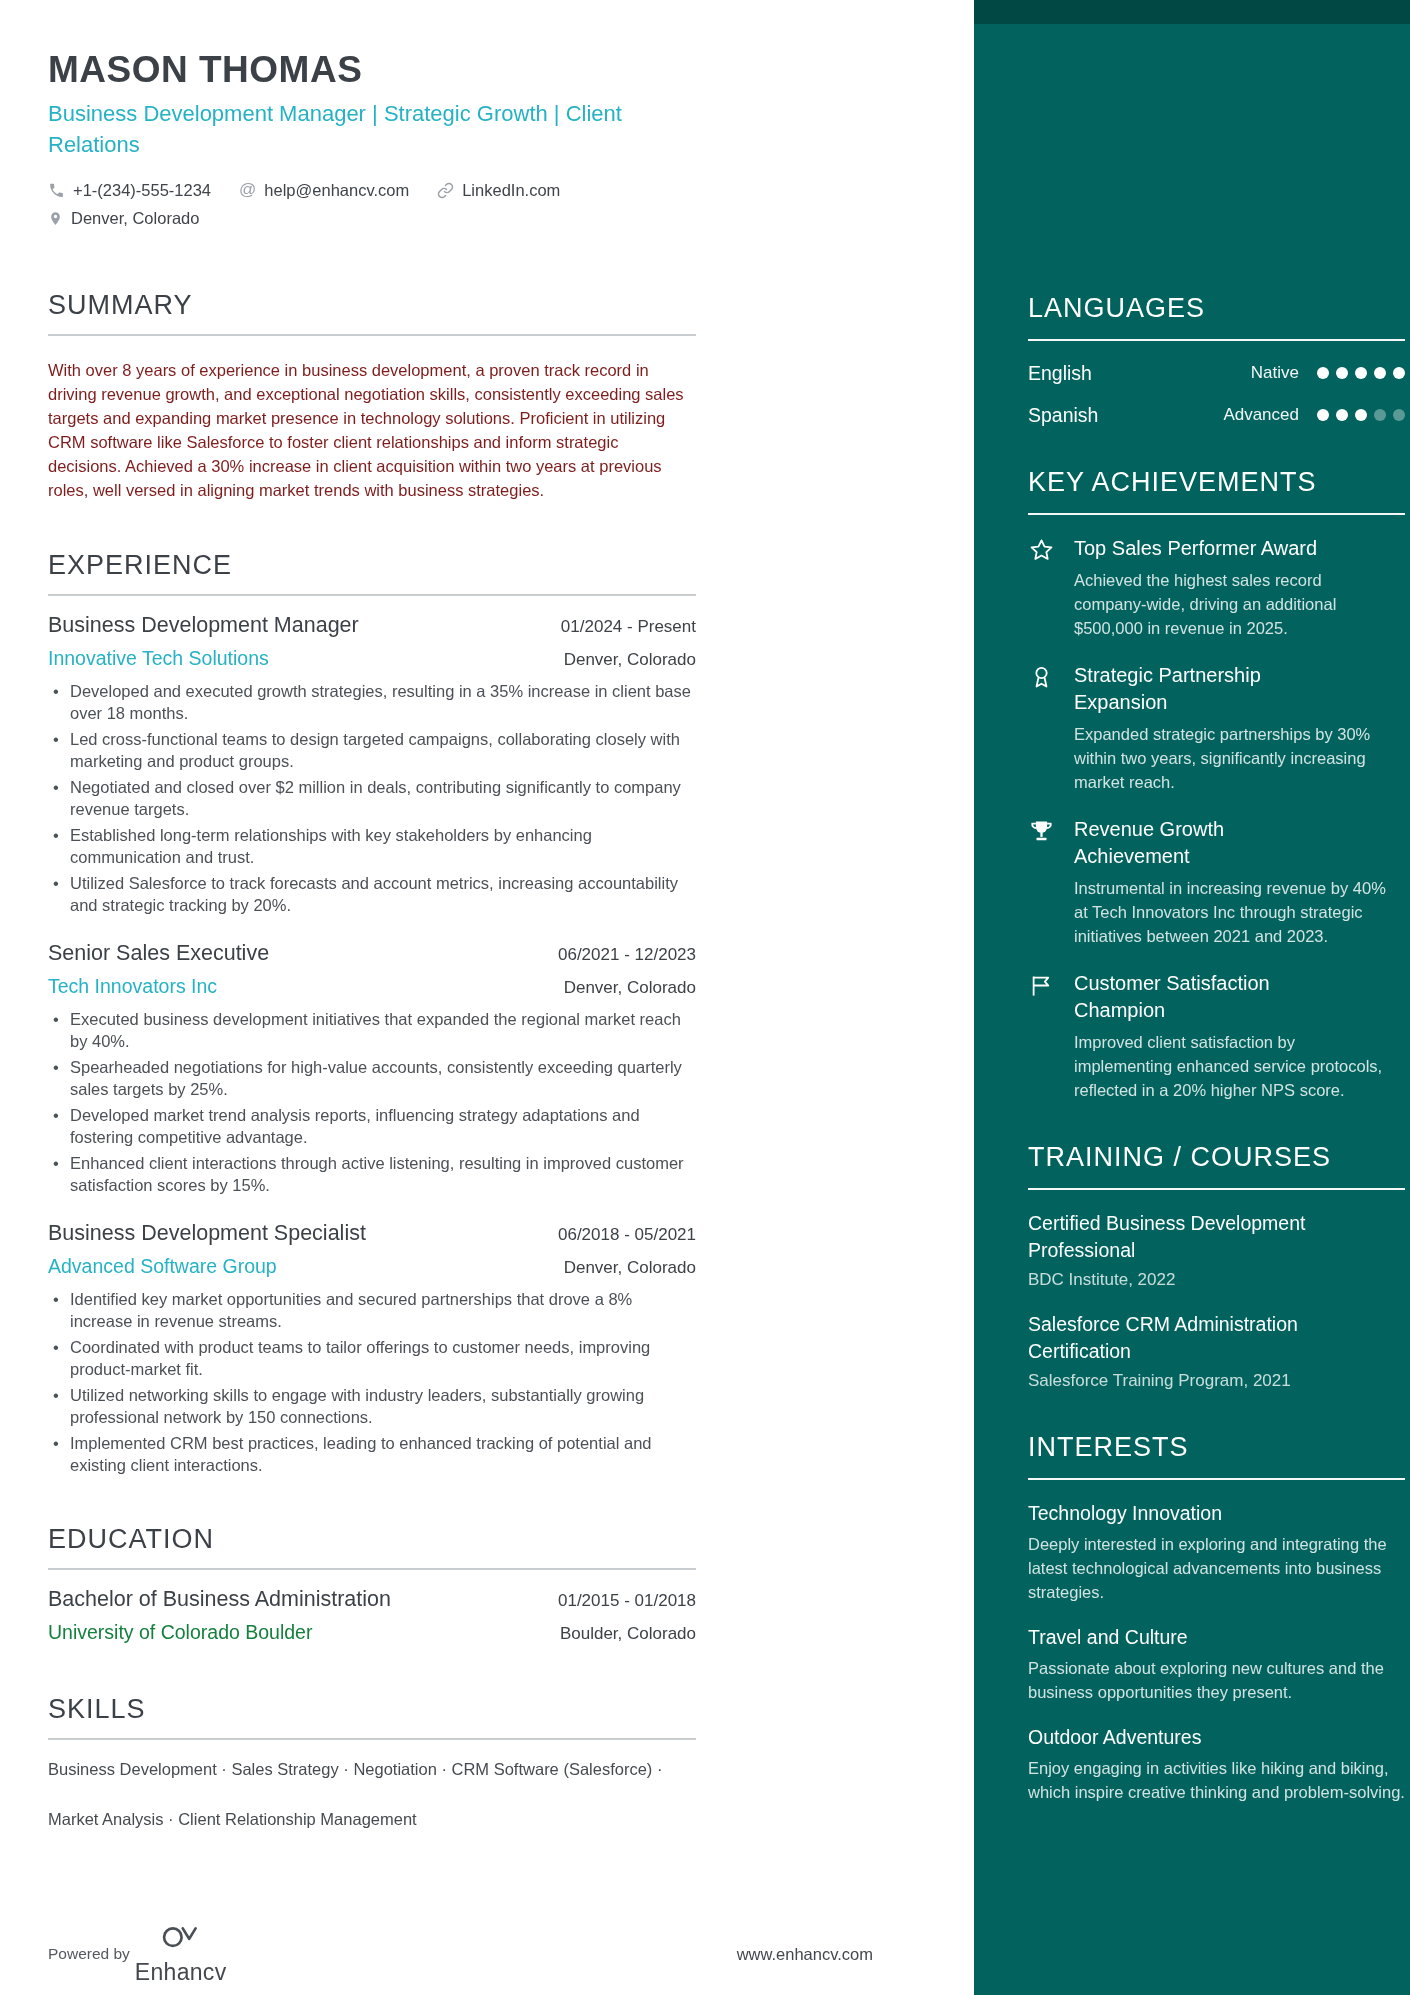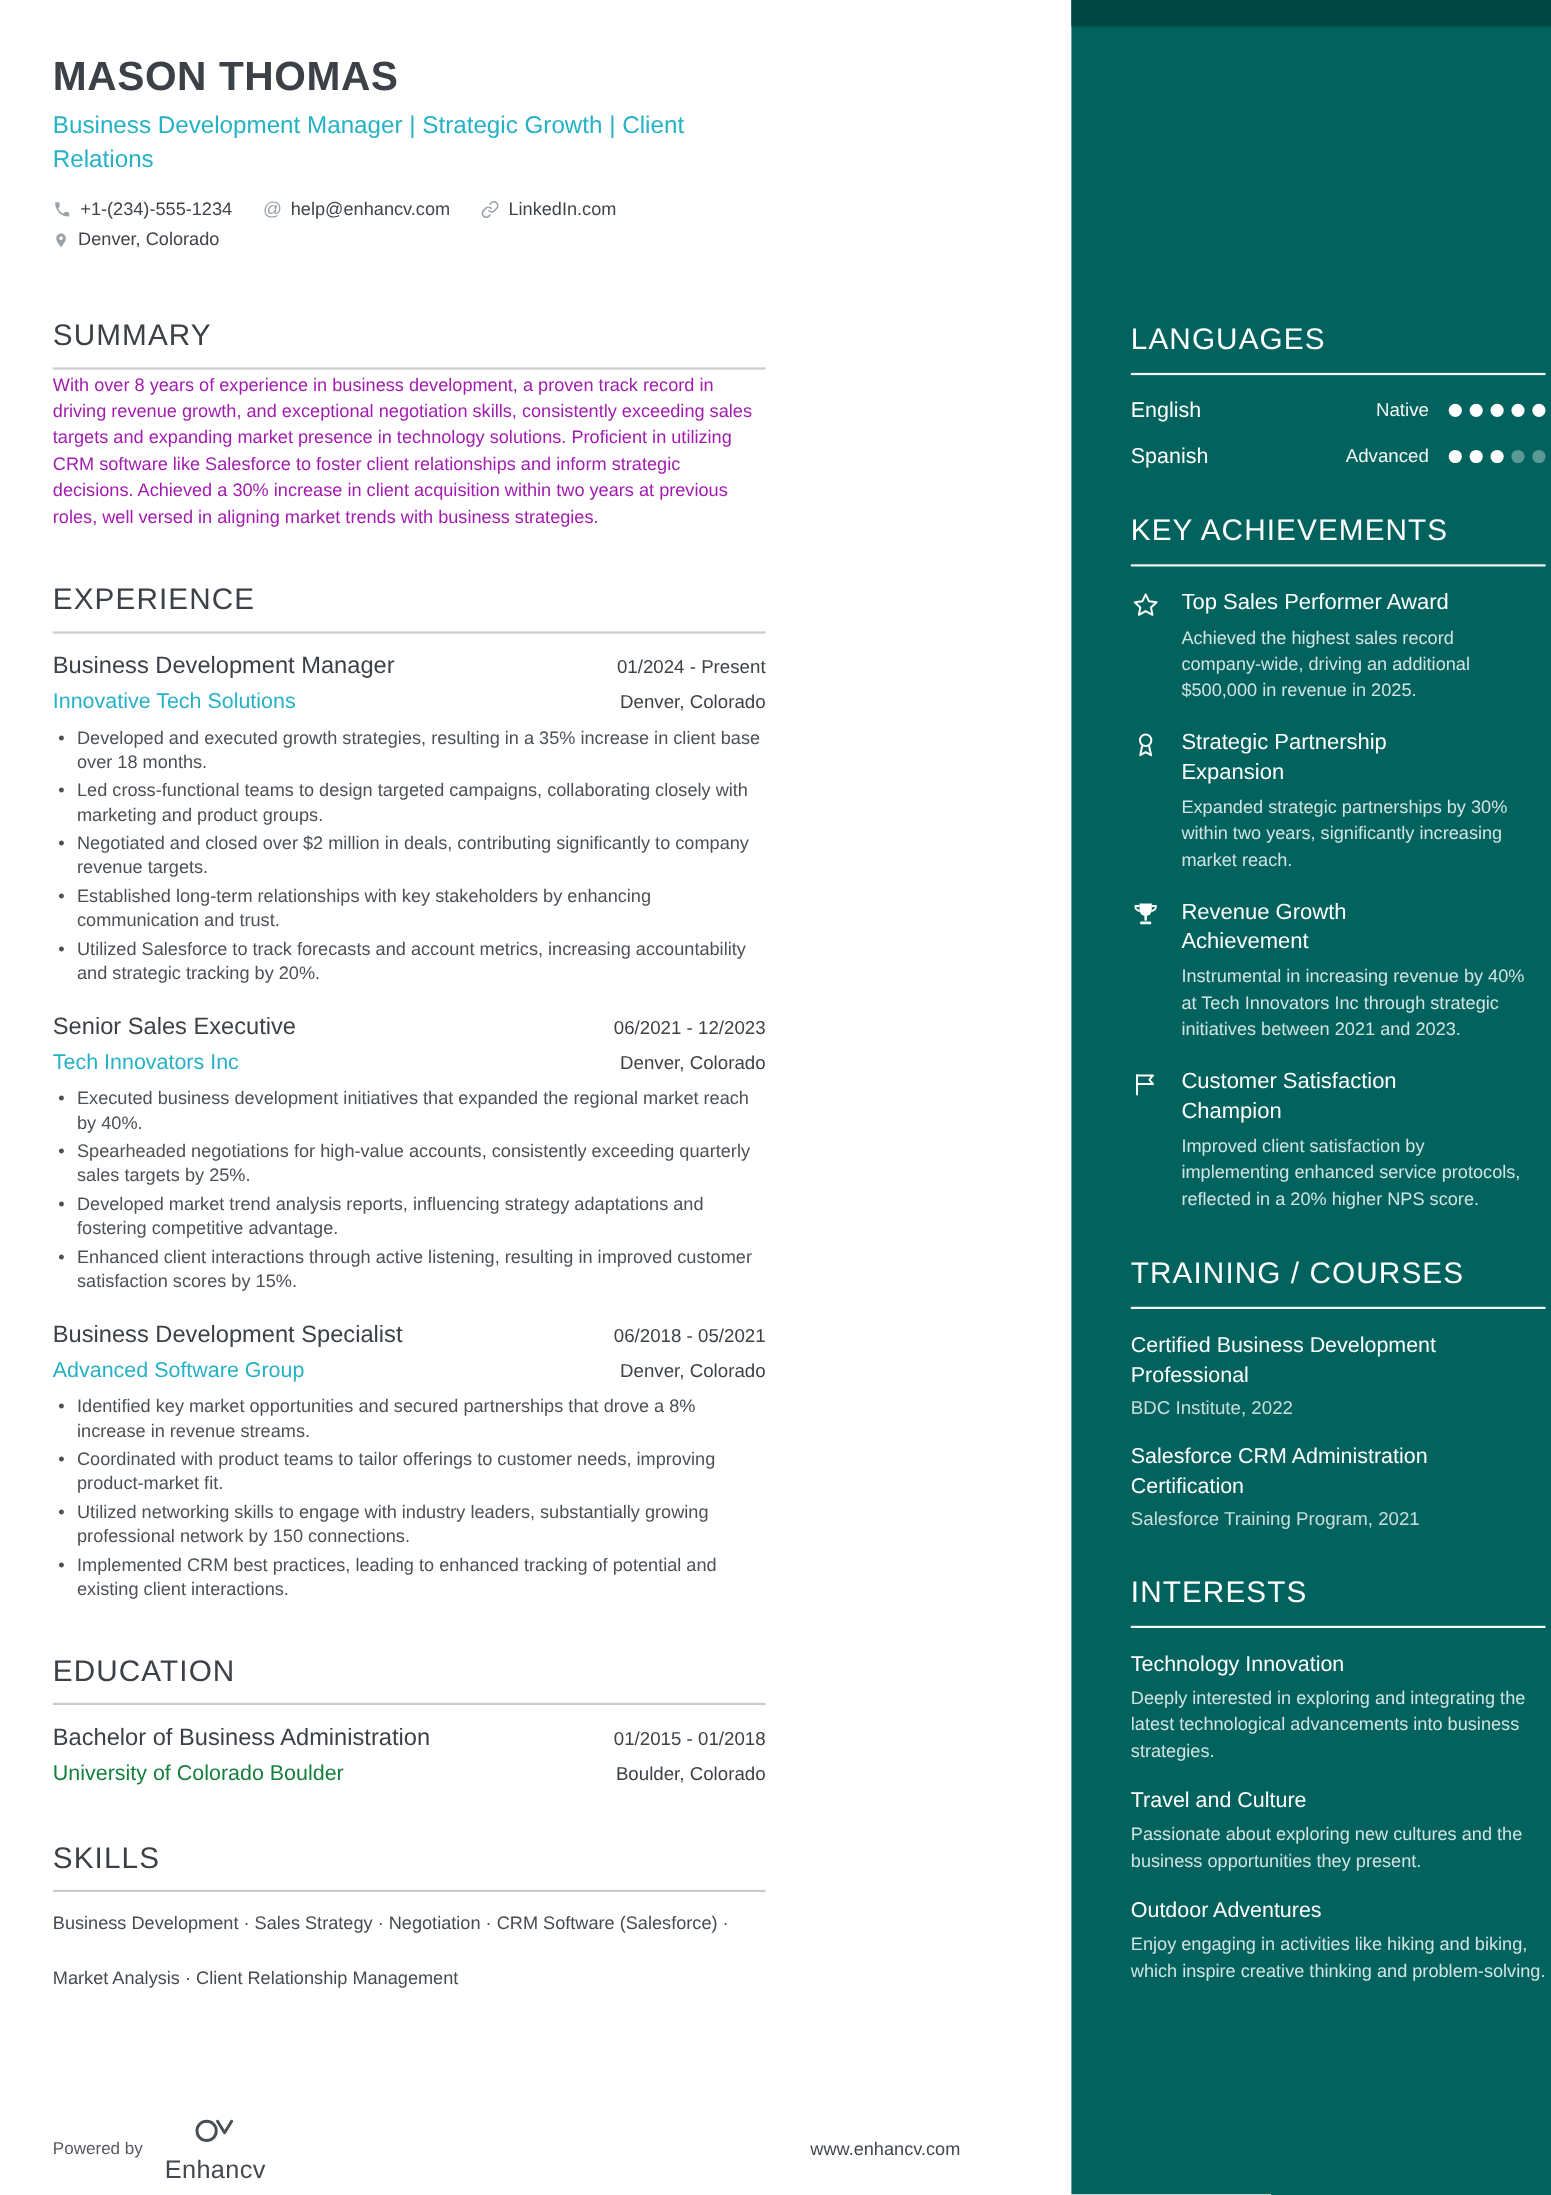--- a/index.html
+++ b/index.html
@@ -56,24 +56,24 @@
     font-weight: 400;
     letter-spacing: 1px;
     color: #3c4147;
     line-height: 30px;
   }
   .rule {
     border-bottom: 2px solid #c9cdcf;
     margin-top: 14px;
   }
   .summary-text {
-    margin-top: 2px;
+    margin-top: 22px;
     font-size: 16.5px;
     line-height: 24px;
-    color: #a21caf;
+    color: #7f1d1d;
   }
 
   .job { margin-top: 14px; }
   .job + .job { margin-top: 22px; }
   .job-head { display: flex; justify-content: space-between; align-items: baseline; }
   .job-title { font-size: 21.5px; font-weight: 400; color: #3c4147; line-height: 30px; }
   .job-dates { font-size: 17px; color: #3d4247; white-space: nowrap; }
   .job-sub { display: flex; justify-content: space-between; align-items: baseline; margin-top: 4px; }
   .job-company { font-size: 19.5px; color: #25b2c5; line-height: 28px; }
   .job-location { font-size: 17px; color: #3d4247; white-space: nowrap; }
@@ -162,21 +162,21 @@
 
   
   .footer {
     position: absolute;
     left: 48px; top: 1922px;
     width: 825px;
     display: flex;
     justify-content: space-between;
     align-items: center;
   }
-  .footer-left { display: flex; align-items: center; gap: 20px; }
+  .footer-left { display: flex; align-items: center; gap: 5px; }
   .powered-by { font-size: 15.5px; color: #55595f; }
   .brand-lockup { display: flex; align-items: center; gap: 9px; flex-direction: column; }
   .brand-name { font-size: 23px; color: #43484e; letter-spacing: 0.3px; }
   .website { font-size: 16.5px; color: #43484e; }
 </style>
 </head>
 <body>
 
 <div class="main">
 

